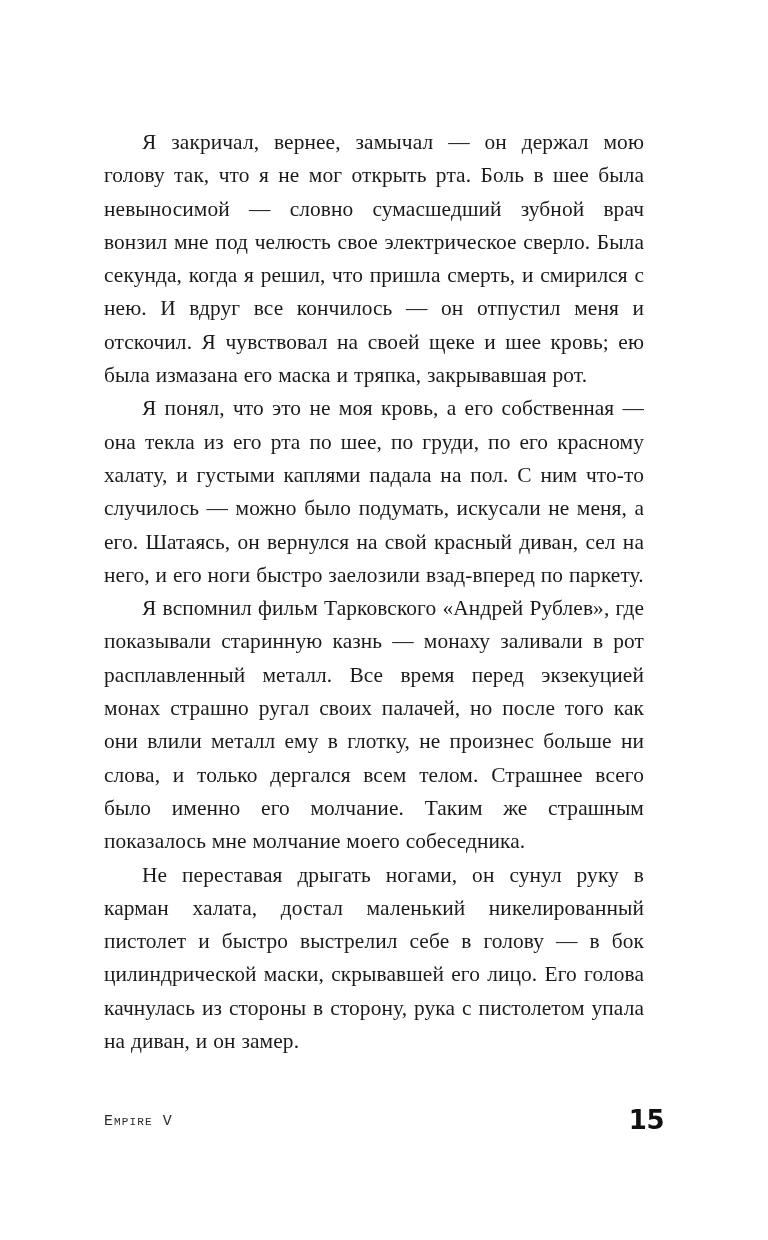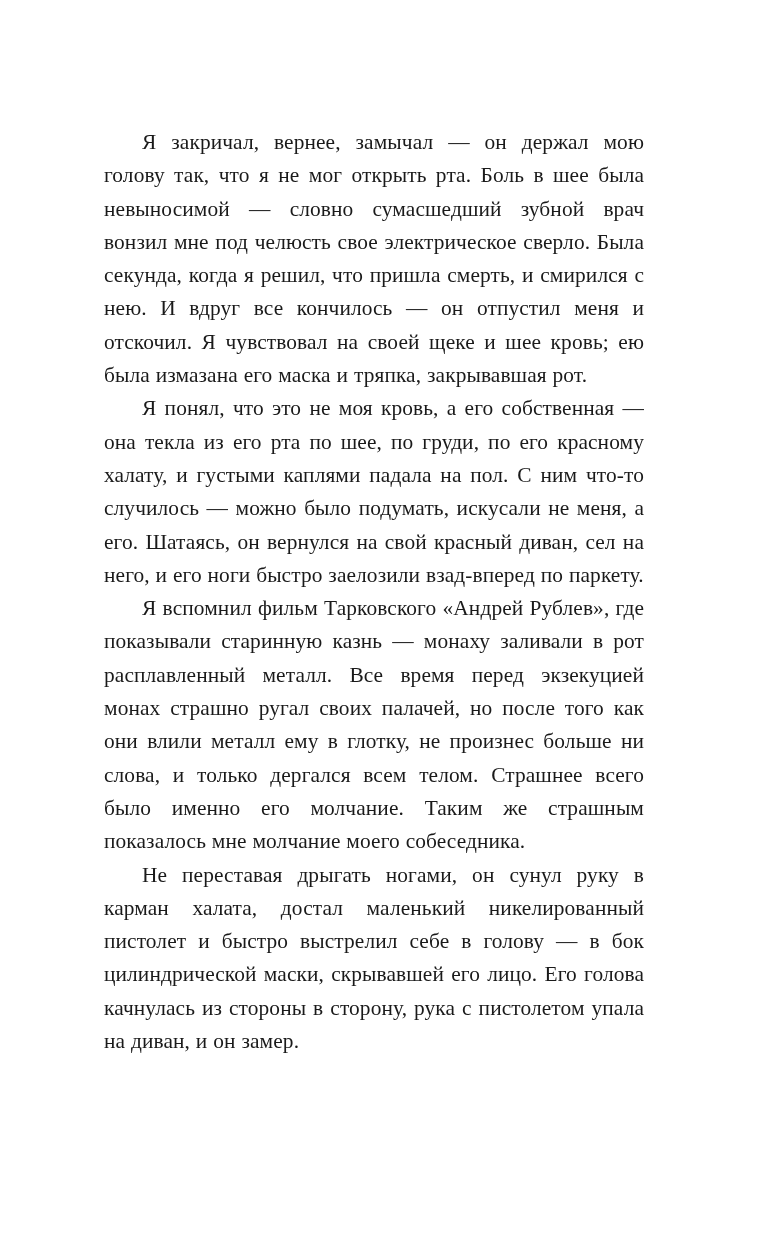--- a/index.html
+++ b/index.html
@@ -82,14 +82,18 @@
 
 <div class="page">
 
   <div class="text-column">
     <p class="para">Я закричал, вернее, замычал — он держал мою голову так, что я не мог открыть рта. Боль в шее была невыносимой — словно сумасшедший зубной врач вонзил мне под челюсть свое электрическое сверло. Была секунда, когда я решил, что пришла смерть, и смирился с нею. И вдруг все кончилось — он отпустил меня и отскочил. Я чувствовал на своей щеке и шее кровь; ею была измазана его маска и тряпка, закрывавшая рот.</p>
     <p class="para">Я понял, что это не моя кровь, а его собственная — она текла из его рта по шее, по груди, по его красному халату, и густыми каплями падала на пол. С ним что-то случилось — можно было подумать, искусали не меня, а его. Шатаясь, он вернулся на свой красный диван, сел на него, и его ноги быстро заелозили взад-вперед по паркету.</p>
     <p class="para">Я вспомнил фильм Тарковского «Андрей Рублев», где показывали старинную казнь — монаху заливали в рот расплавленный металл. Все время перед экзекуцией монах страшно ругал своих палачей, но после того как они влили металл ему в глотку, не произнес больше ни слова, и только дергался всем телом. Страшнее всего было именно его молчание. Таким же страшным показалось мне молчание моего собеседника.</p>
     <p class="para">Не переставая дрыгать ногами, он сунул руку в карман халата, достал маленький никелированный пистолет и быстро выстрелил себе в голову — в бок цилиндрической маски, скрывавшей его лицо. Его голова качнулась из стороны в сторону, рука с пистолетом упала на диван, и он замер.</p>
   </div>
 
+  <div class="footer">
+    <div class="footer-title">Empire  V</div>
+    <div class="footer-page">15</div>
+  </div>
 
 </div>
 
 </body></html>

